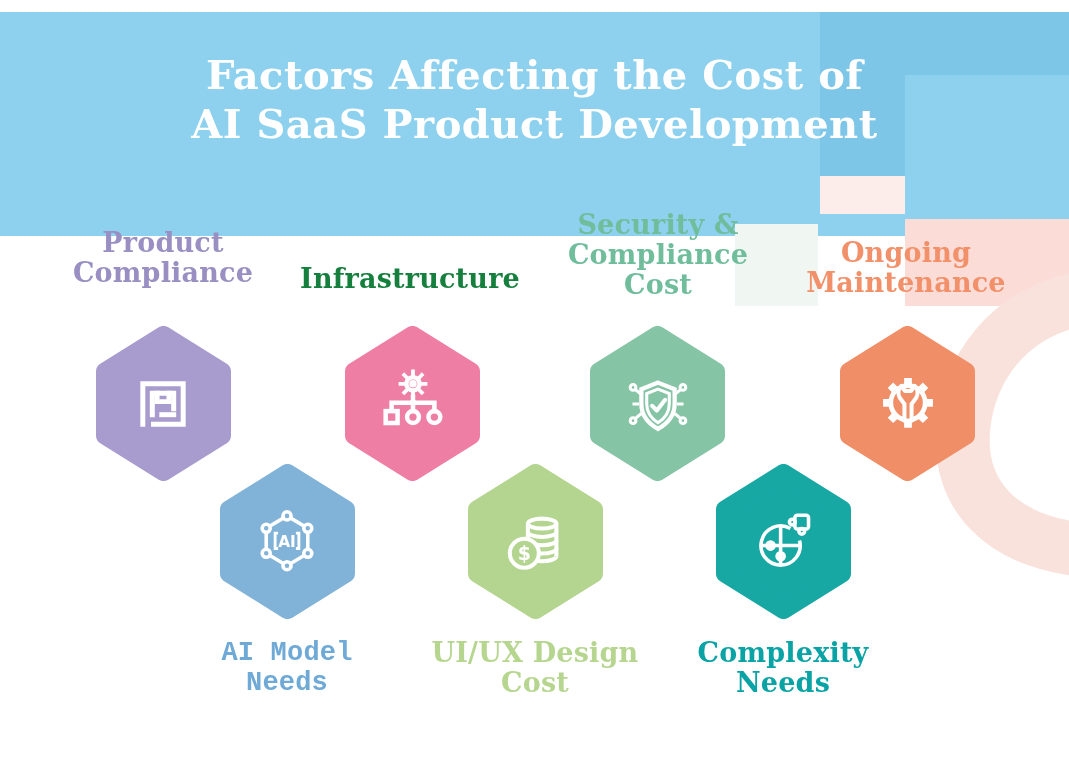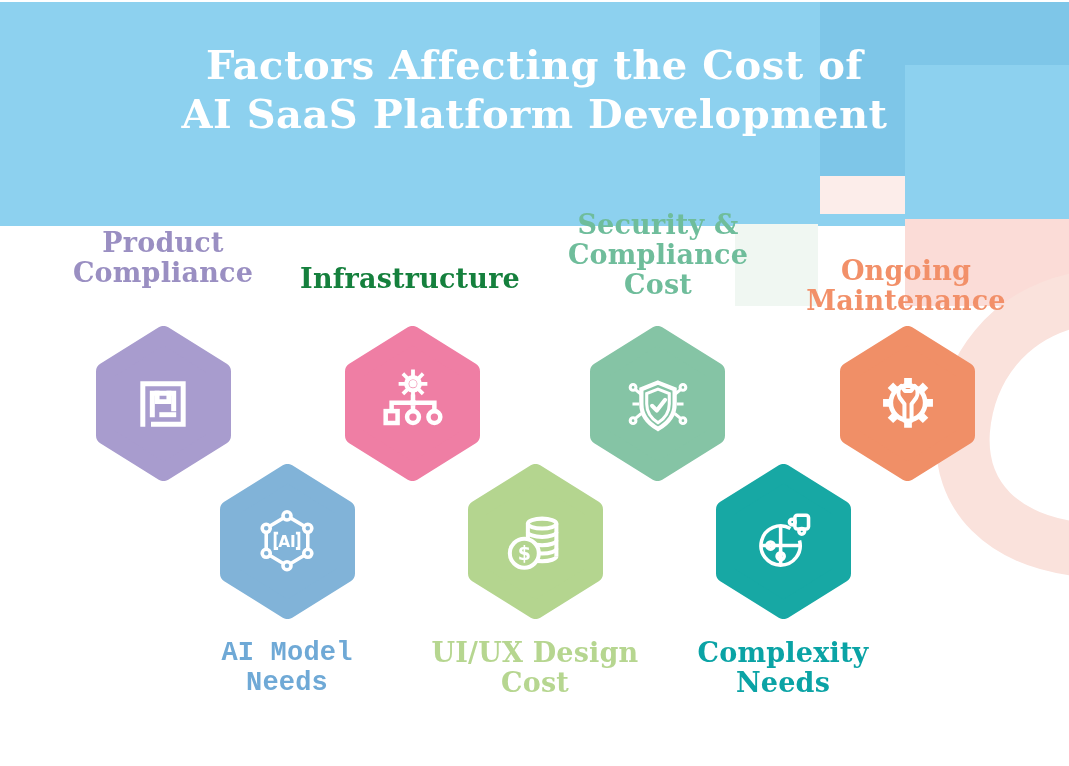--- a/index.html
+++ b/index.html
@@ -1,21 +1,21 @@
 <!DOCTYPE html>
 <html><head>
 <meta charset="utf-8">
 <style>
   html,body{margin:0;padding:0;background:#ffffff;}
   #canvas{
     position:relative;width:1069px;height:766px;overflow:hidden;background:#ffffff;
     font-family:"DejaVu Serif","Liberation Serif",serif;
   }
   .header{
-    position:absolute;left:0;top:2px;width:1069px;height:224px;
+    position:absolute;left:0;top:12px;width:1069px;height:224px;
   }
   .header .overlay{position:absolute;}
   .title{
     position:absolute;left:0;top:38px;width:1069px;
     text-align:center;color:#ffffff;font-weight:bold;
     font-size:40px;line-height:49px;letter-spacing:0.5px;
   }
   .decor{position:absolute;}
   .factor-label{
     position:absolute;width:280px;text-align:center;
@@ -28,21 +28,21 @@
 </head>
 <body>
 
 <div id="canvas">
 
   <div class="header" id="header-band" style="background: rgb(141, 209, 239);">
     <div class="overlay" id="hd-strip" style="left: 820px; top: 0px; width: 85px; height: 176px; background: rgb(126, 198, 232);"></div>
     <div class="overlay" id="hd-corner" style="left: 905px; top: 0px; width: 164px; height: 63px; background: rgb(126, 198, 232);"></div>
     <div class="title" style="color: rgb(255, 255, 255);">
       <div>Factors Affecting the Cost of</div>
-      <div>AI SaaS Platform Development</div>
+      <div>AI SaaS Product Development</div>
     </div>
   </div>
 
   <div class="decor" id="dc-pink-strip" style="left: 820px; top: 176px; width: 85px; height: 38px; background: rgb(252, 237, 234);"></div>
   <div class="decor" id="dc-green-square" style="left: 735px; top: 224px; width: 83px; height: 82px; background: rgb(240, 247, 242);"></div>
   <div class="decor" id="dc-pink-rect" style="left: 905px; top: 219px; width: 164px; height: 87px; background: rgb(251, 220, 215);"></div>
   <svg class="decor" id="dc-ring" style="left:0;top:0;" width="1069" height="766" viewBox="0 0 1069 766">
     <path id="ring-path" d="M 1085,298 C 1005,312 968,372 963,430 C 958,496 1002,542 1085,550" fill="none" stroke="#FAE2DC" stroke-width="54"></path>
   </svg>
 
@@ -105,21 +105,21 @@
         <path d="M18 24 L12.5 19.5 M18 40 L12.5 44.5 M46 24 L51.5 19.5 M46 40 L51.5 44.5 M10.5 32 H16 M48 32 H53.5"></path>
         <circle cx="11" cy="18" r="2.4"></circle>
               <circle cx="11" cy="46" r="2.4"></circle>
         <circle cx="53" cy="18" r="2.4"></circle>
               <circle cx="53" cy="46" r="2.4"></circle>
       </g>
           </g>
         </svg>
       </div>
       <div>
-        <div class="factor-label" style="left: 766px; top: 256px; color: rgb(242, 144, 105);">
+        <div class="factor-label" style="left: 766px; top: 238px; color: rgb(242, 144, 105);">
           <div>Ongoing</div>
           <div>Maintenance</div>
         </div>
         <svg class="hex-svg" width="135" height="155" viewBox="0 0 135 155" style="left: 840px; top: 326px;">
           <polygon points="67.5,9 126,45.5 126,109.5 67.5,146 9,109.5 9,45.5" fill="#F08F67" stroke="#F08F67" stroke-width="18" stroke-linejoin="round"></polygon>
         </svg>
         <svg class="ficon" width="76" height="76" viewBox="0 0 64 64" style="left: 869.5px; top: 365.5px;">
           <g fill="none" stroke="#fff">
       <circle cx="32" cy="31" r="14.5" stroke-width="4"></circle>
       <g stroke-width="6.5" stroke-linecap="butt">

